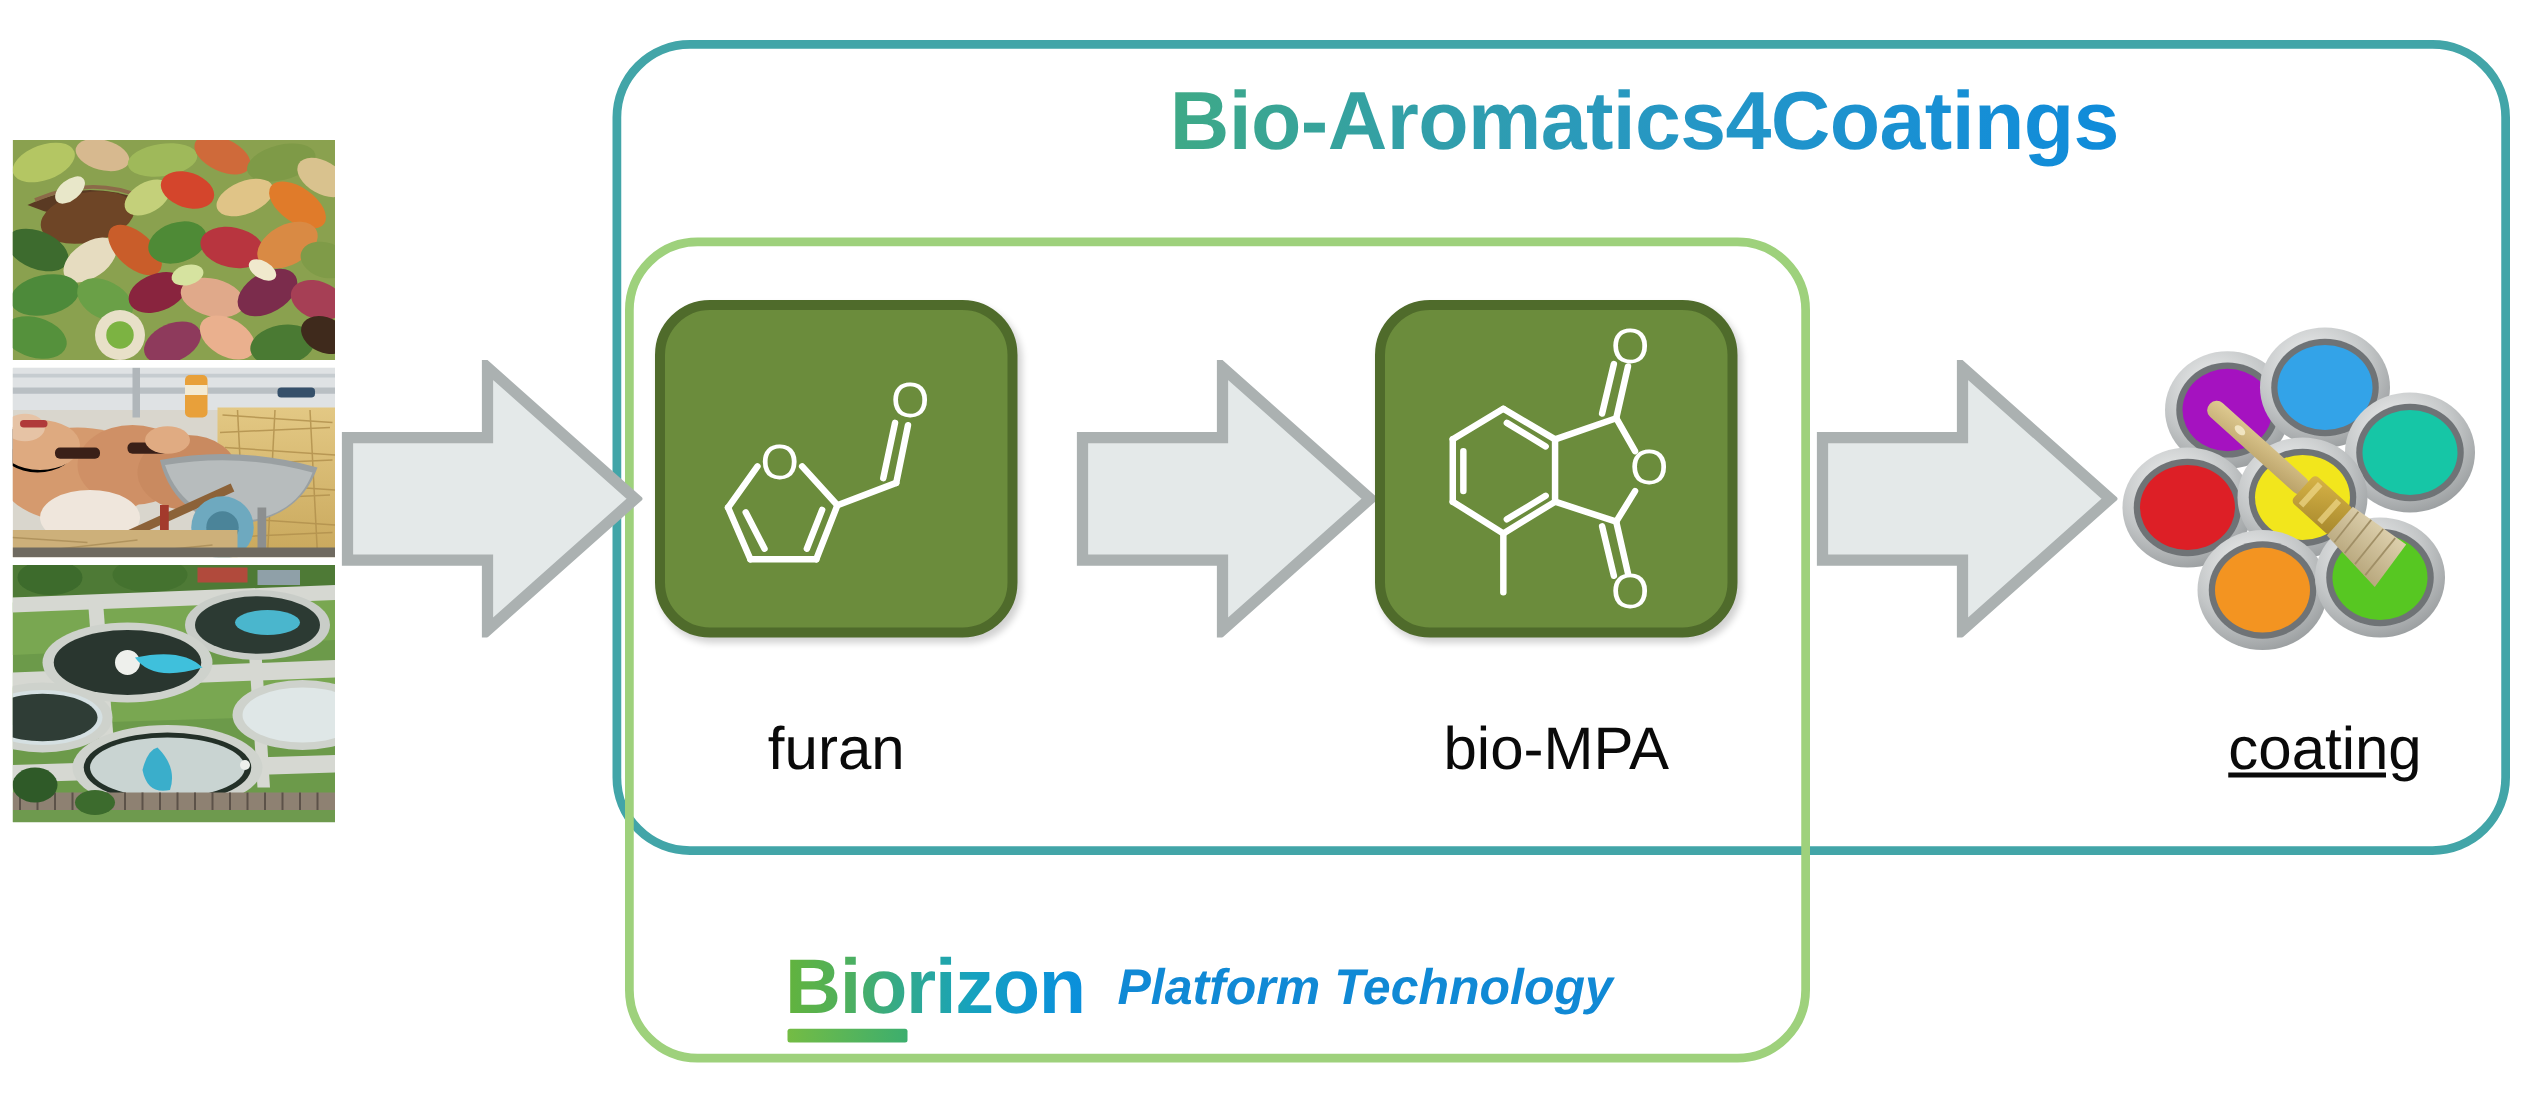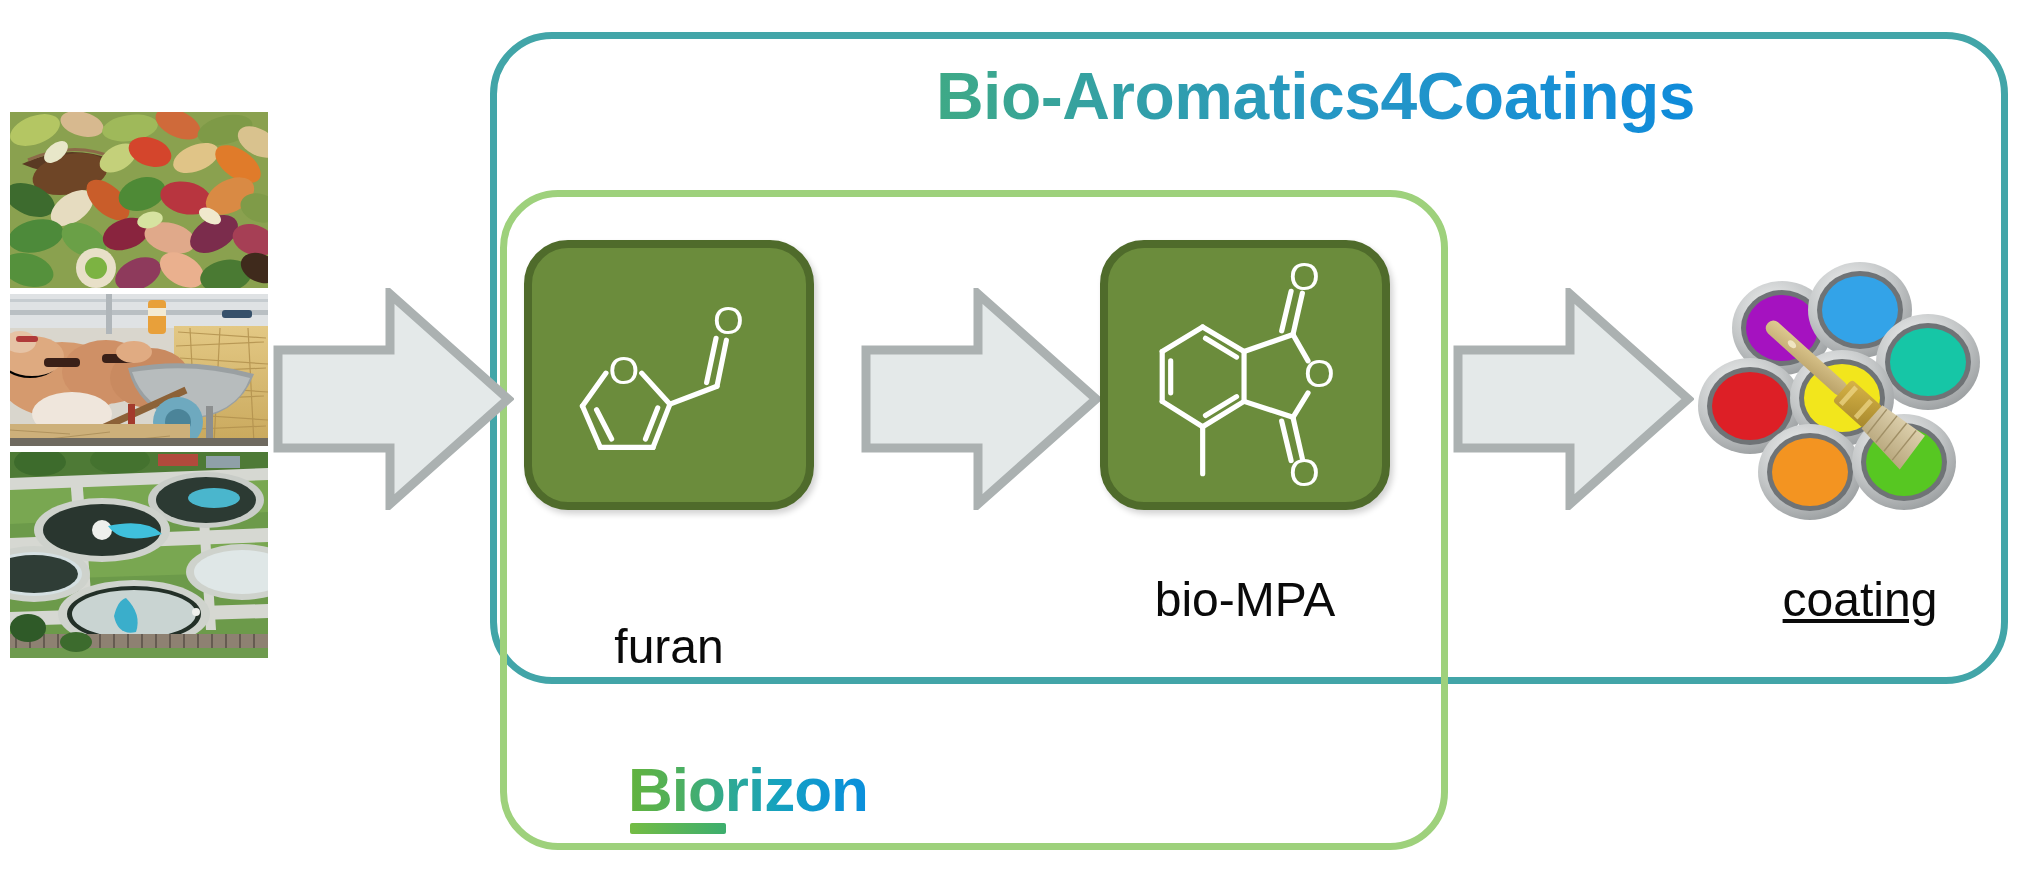--- a/index.html
+++ b/index.html
@@ -117,21 +117,21 @@
 
   .molecule-card svg { display: block; width: 100%; height: 100%; }
 
   
   .molecule-label {
     position: absolute;
     font-size: 48px;
     color: #0a0a0a;
     text-align: center;
   }
-  #label-furan   { left: 524px;  top: 572px; width: 290px; margin-top: 47px; }
+  #label-furan   { left: 524px;  top: 572px; width: 290px; }
   #label-bio-mpa { left: 1100px; top: 572px; width: 290px; }
   #label-coating { left: 1700px; top: 572px; width: 320px; text-decoration: underline; }
 
   
   #paint-cans {
     position: absolute;
     left: 1692px;
     top: 240px;
     width: 310px;
     height: 290px;
@@ -559,13 +559,14 @@
     </g>
   </svg>
 </div>
 <div class="molecule-label" id="label-coating">coating</div>
 
 <div id="biorizon-block">
   <span id="biorizon-wordmark-wrap">
     <span id="biorizon-wordmark">Biorizon</span>
     <span id="biorizon-underline"></span>
   </span>
+  <span id="platform-technology-tagline">Platform Technology</span>
 </div>
 
 </body></html>

